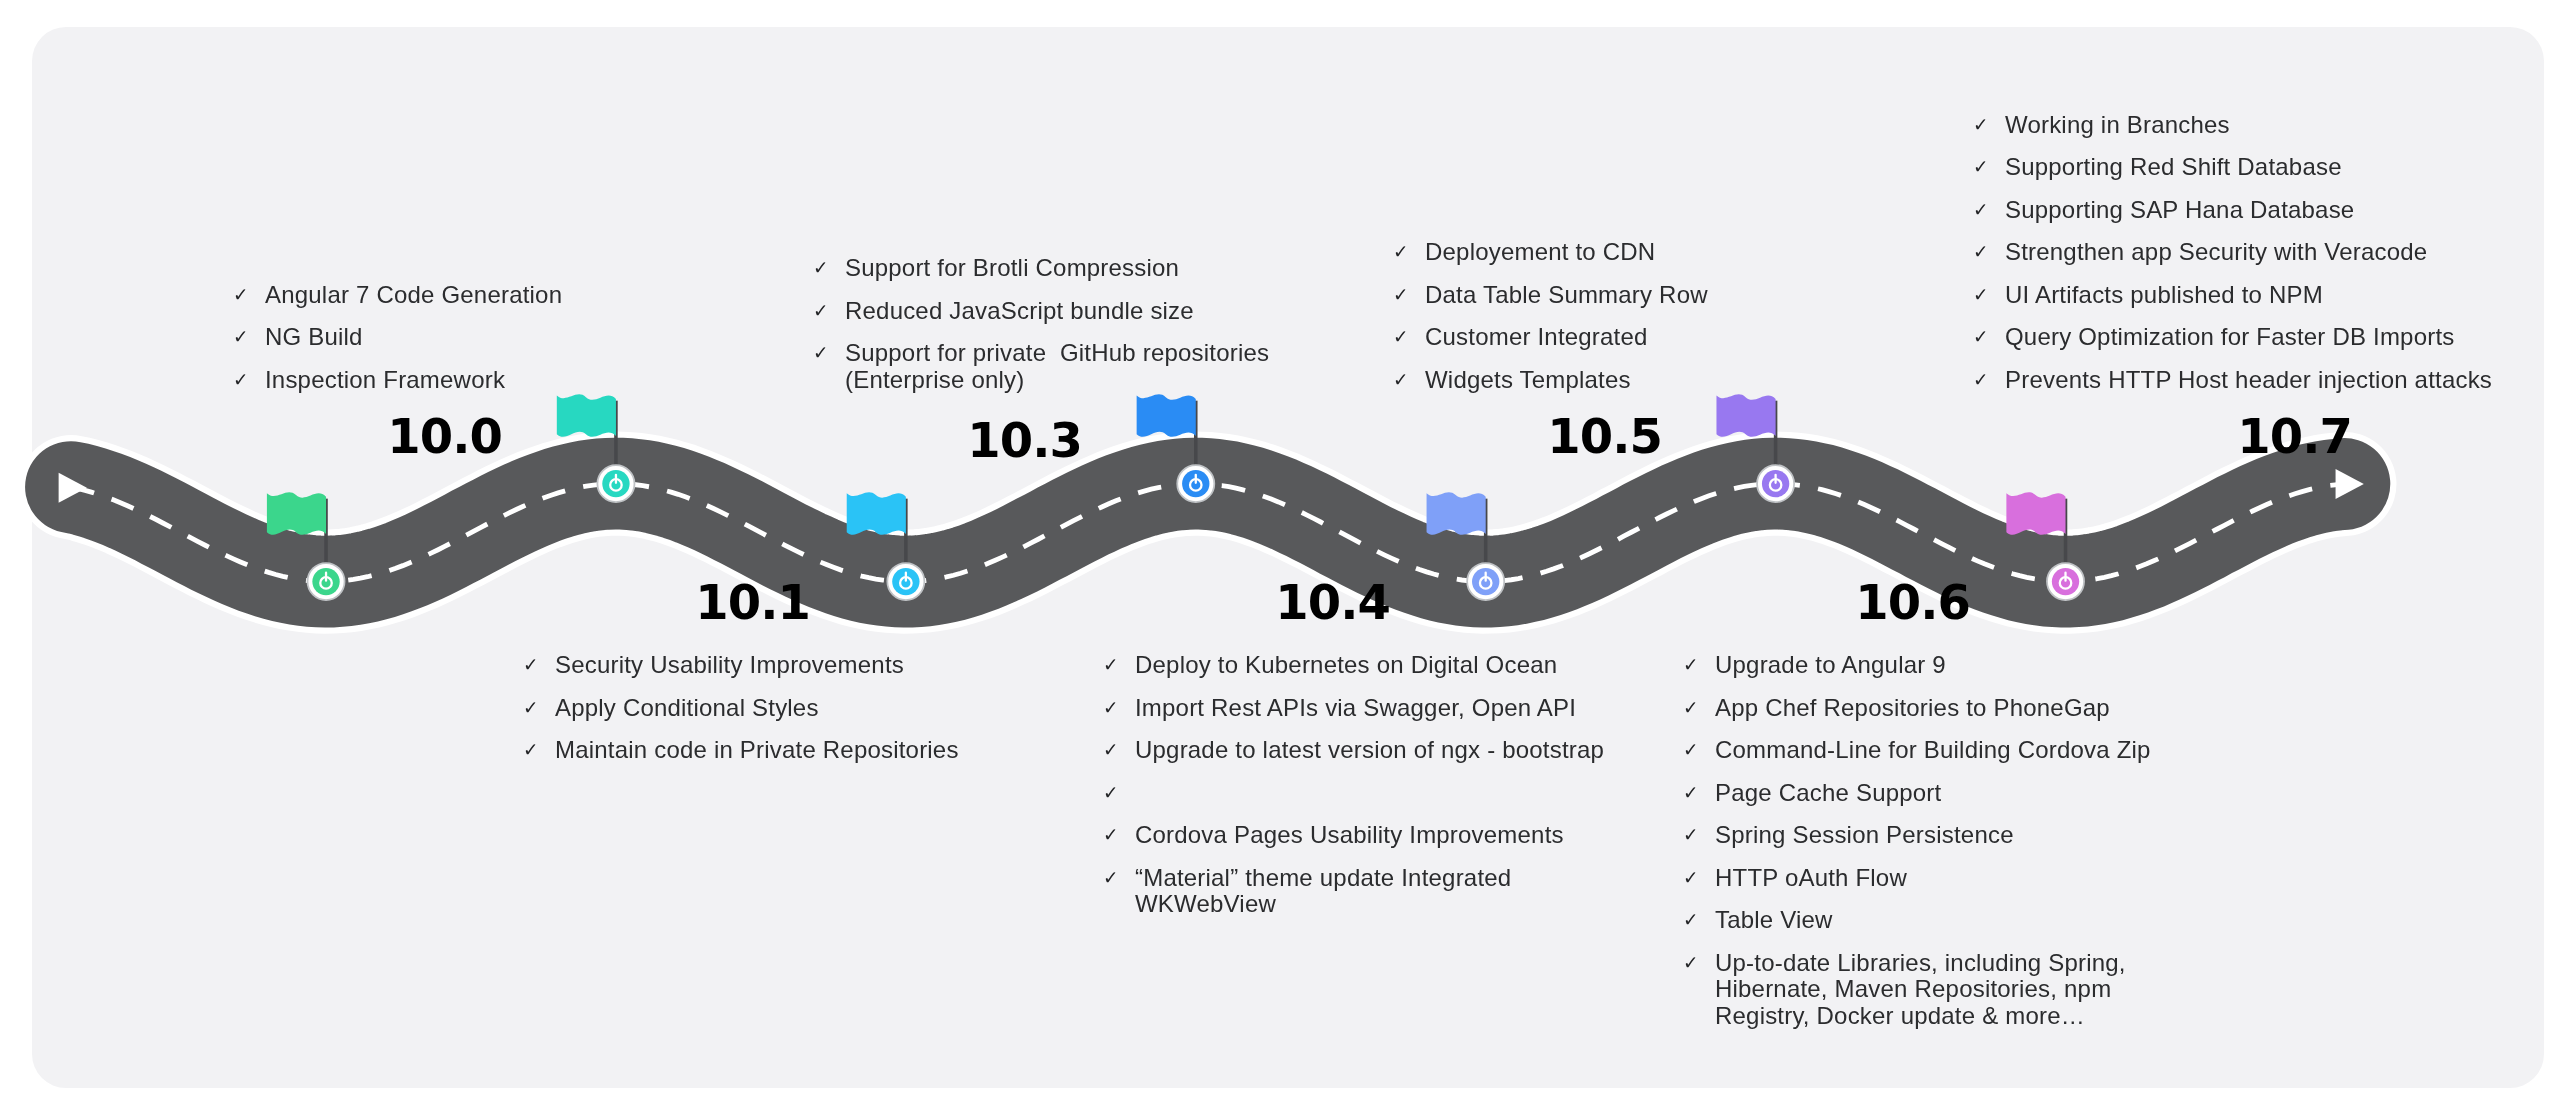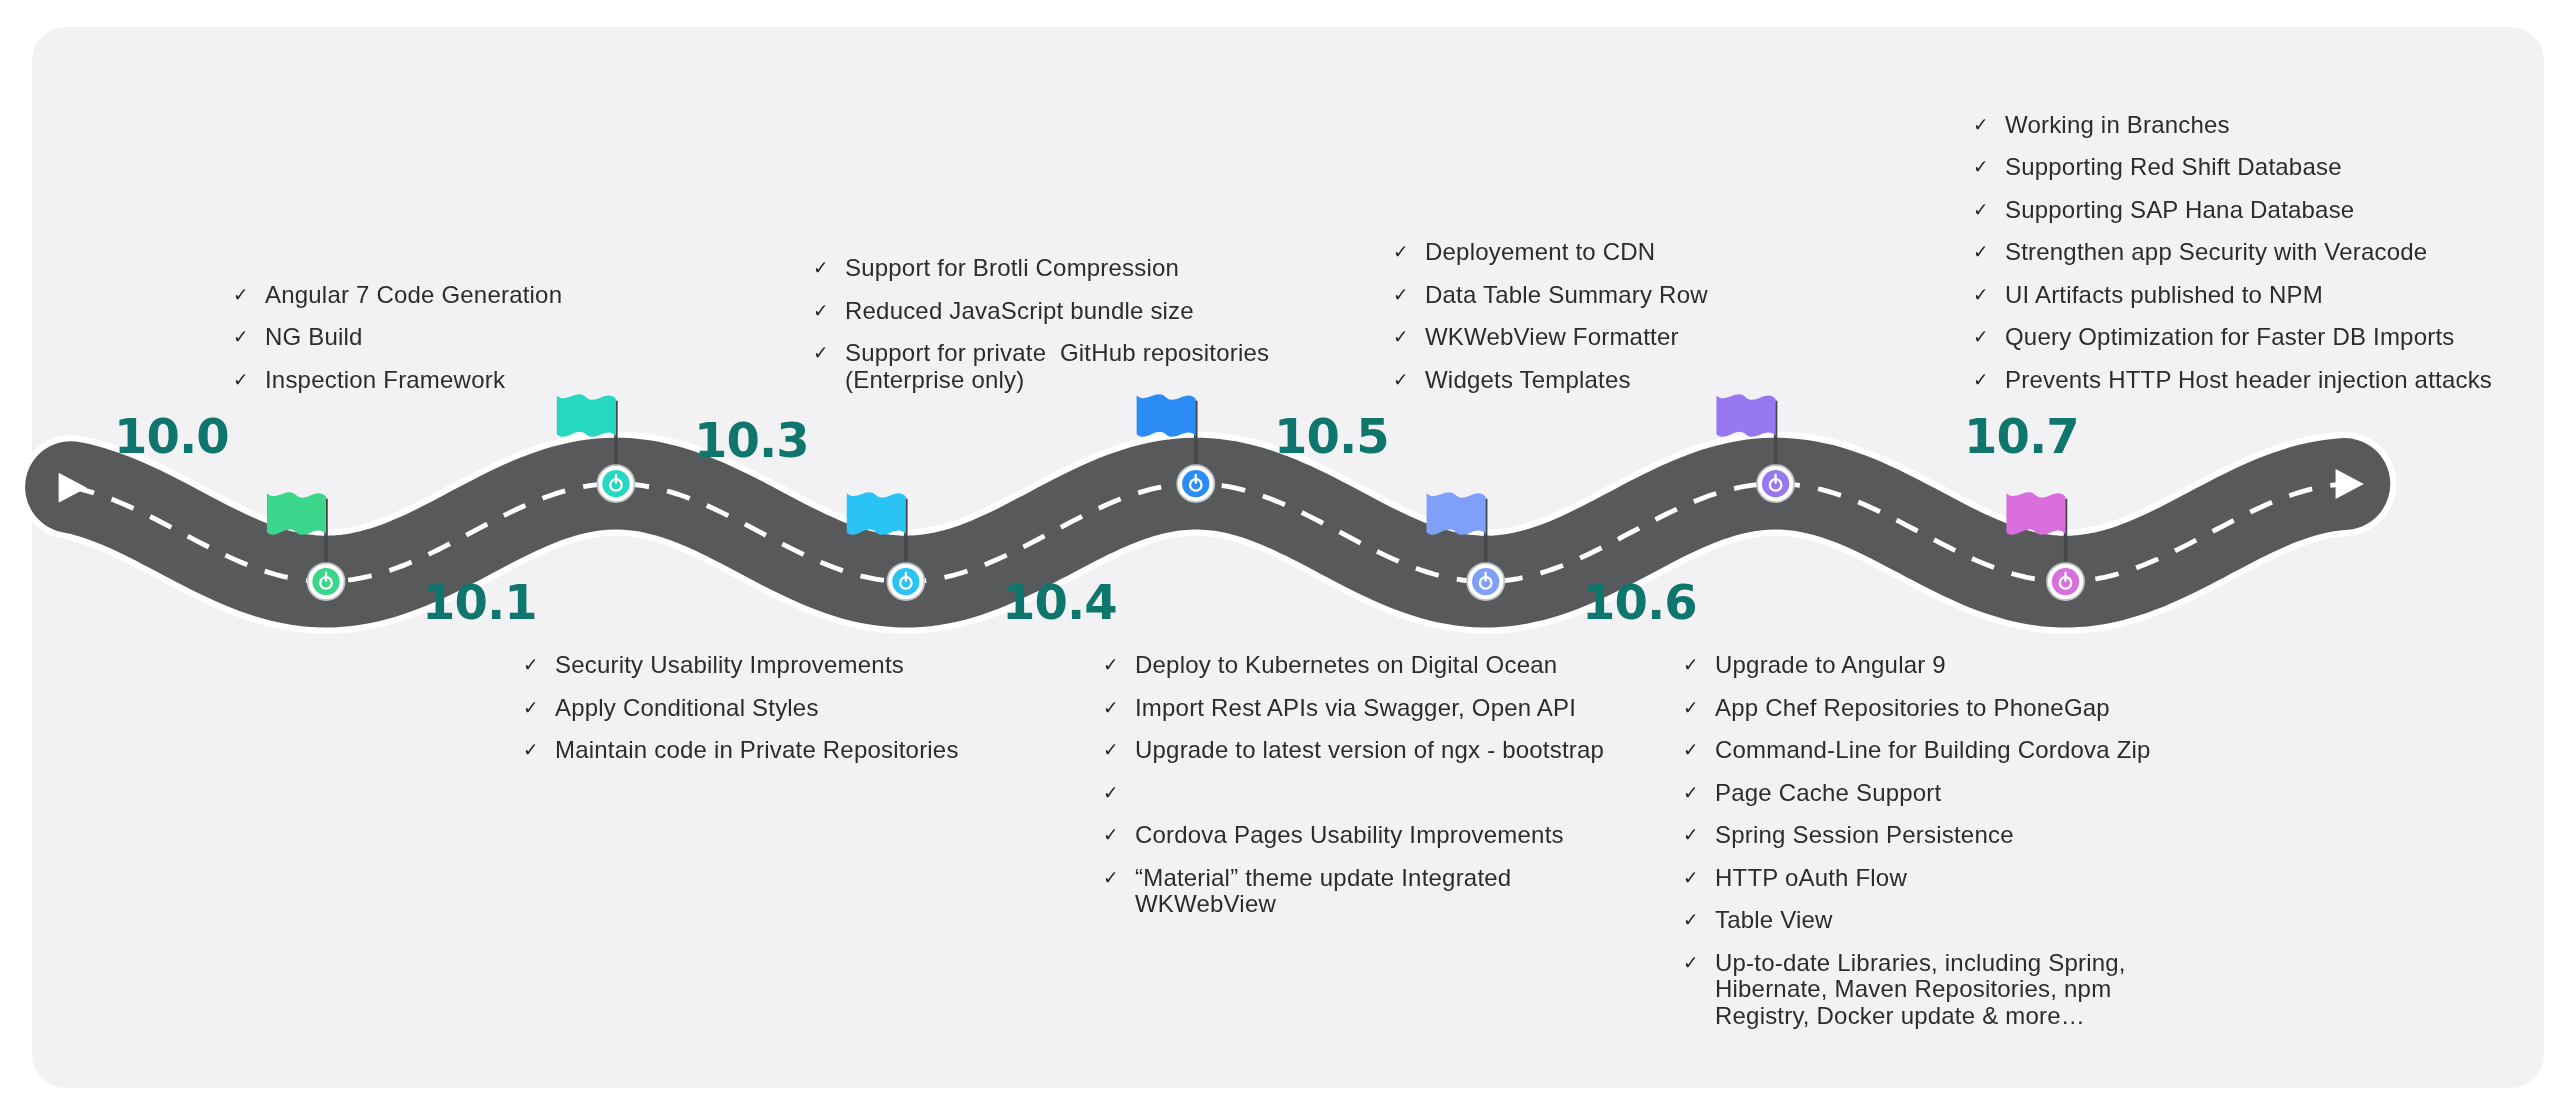--- a/index.html
+++ b/index.html
@@ -34,26 +34,26 @@
   .ftext {
     font-size: 24px;
     line-height: 26.5px;
     color: #2b2c2e;
     letter-spacing: 0.2px;
     white-space: pre-wrap;
   }
   .version {
     position: absolute;
     width: 388px;
-    text-align: left;
+    text-align: right;
     font-family: "DejaVu Sans", sans-serif;
     font-weight: 700;
     font-size: 48px;
     letter-spacing: -0.9px;
-    color: #0f766e;
+    color: #000000;
   }
 </style>
 </head>
 <body>
 
 <div id="page">
   <div id="panel"></div>
   <svg id="road-svg" width="2576" height="1112" viewBox="0 0 2918 1260">
       <path d="M80 551.9 L88 553.6 L96 555.6 L104 557.9 L112 560.5 L120 563.3 L128 566.3 L136 569.6 L144 573.0 L152 576.7 L160 580.5 L168 584.4 L176 588.4 L184 592.6 L192 596.7 L200 601.0 L208 605.2 L216 609.5 L224 613.7 L232 617.8 L240 621.9 L248 625.8 L256 629.6 L264 633.3 L272 636.8 L280 640.1 L288 643.2 L296 646.0 L304 648.6 L312 651.0 L320 653.0 L328 654.8 L336 656.3 L344 657.4 L352 658.3 L360 658.8 L368 659.0 L376 658.9 L384 658.4 L392 657.7 L400 656.6 L408 655.2 L416 653.5 L424 651.5 L432 649.2 L440 646.7 L448 643.9 L456 640.9 L464 637.6 L472 634.2 L480 630.6 L488 626.8 L496 622.9 L504 618.8 L512 614.7 L520 610.5 L528 606.3 L536 602.0 L544 597.8 L552 593.6 L560 589.5 L568 585.4 L576 581.4 L584 577.6 L592 573.9 L600 570.4 L608 567.1 L616 564.0 L624 561.2 L632 558.5 L640 556.2 L648 554.1 L656 552.3 L664 550.8 L672 549.6 L680 548.8 L688 548.2 L696 548.0 L704 548.1 L712 548.5 L720 549.3 L728 550.3 L736 551.7 L744 553.4 L752 555.4 L760 557.6 L768 560.1 L776 562.9 L784 565.9 L792 569.2 L800 572.6 L808 576.2 L816 580.0 L824 583.9 L832 587.9 L840 592.0 L848 596.2 L856 600.4 L864 604.7 L872 608.9 L880 613.1 L888 617.3 L896 621.4 L904 625.3 L912 629.2 L920 632.8 L928 636.4 L936 639.7 L944 642.8 L952 645.7 L960 648.3 L968 650.7 L976 652.8 L984 654.6 L992 656.1 L1000 657.3 L1008 658.2 L1016 658.7 L1024 659.0 L1032 658.9 L1040 658.5 L1048 657.8 L1056 656.7 L1064 655.4 L1072 653.7 L1080 651.8 L1088 649.5 L1096 647.0 L1104 644.3 L1112 641.3 L1120 638.0 L1128 634.6 L1136 631.0 L1144 627.3 L1152 623.4 L1160 619.3 L1168 615.2 L1176 611.0 L1184 606.8 L1192 602.6 L1200 598.3 L1208 594.1 L1216 590.0 L1224 585.9 L1232 581.9 L1240 578.1 L1248 574.4 L1256 570.9 L1264 567.5 L1272 564.4 L1280 561.5 L1288 558.9 L1296 556.5 L1304 554.3 L1312 552.5 L1320 551.0 L1328 549.8 L1336 548.9 L1344 548.3 L1352 548.0 L1360 548.1 L1368 548.5 L1376 549.2 L1384 550.2 L1392 551.5 L1400 553.2 L1408 555.1 L1416 557.3 L1424 559.8 L1432 562.6 L1440 565.5 L1448 568.7 L1456 572.2 L1464 575.7 L1472 579.5 L1480 583.4 L1488 587.4 L1496 591.5 L1504 595.7 L1512 599.9 L1520 604.2 L1528 608.4 L1536 612.6 L1544 616.8 L1552 620.9 L1560 624.8 L1568 628.7 L1576 632.4 L1584 635.9 L1592 639.3 L1600 642.4 L1608 645.3 L1616 648.0 L1624 650.4 L1632 652.5 L1640 654.4 L1648 655.9 L1656 657.2 L1664 658.1 L1672 658.7 L1680 659.0 L1688 658.9 L1696 658.6 L1704 657.9 L1712 656.9 L1720 655.6 L1728 653.9 L1736 652.0 L1744 649.8 L1752 647.3 L1760 644.6 L1768 641.7 L1776 638.5 L1784 635.1 L1792 631.5 L1800 627.7 L1808 623.8 L1816 619.8 L1824 615.7 L1832 611.6 L1840 607.3 L1848 603.1 L1856 598.9 L1864 594.6 L1872 590.5 L1880 586.4 L1888 582.4 L1896 578.6 L1904 574.8 L1912 571.3 L1920 567.9 L1928 564.8 L1936 561.8 L1944 559.2 L1952 556.7 L1960 554.6 L1968 552.7 L1976 551.2 L1984 549.9 L1992 549.0 L2000 548.3 L2008 548.0 L2016 548.1 L2024 548.4 L2032 549.1 L2040 550.0 L2048 551.3 L2056 553.0 L2064 554.8 L2072 557.0 L2080 559.5 L2088 562.2 L2096 565.2 L2104 568.3 L2112 571.7 L2120 575.3 L2128 579.0 L2136 582.9 L2144 586.9 L2152 591.0 L2160 595.2 L2168 599.4 L2176 603.6 L2184 607.9 L2192 612.1 L2200 616.3 L2208 620.3 L2216 624.3 L2224 628.2 L2232 631.9 L2240 635.5 L2248 638.9 L2256 642.0 L2264 645.0 L2272 647.7 L2280 650.1 L2288 652.3 L2296 654.2 L2304 655.7 L2312 657.0 L2320 658.0 L2328 658.6 L2336 659.0 L2344 659.0 L2352 658.6 L2360 658.0 L2368 657.0 L2376 655.7 L2384 654.2 L2392 652.3 L2400 650.1 L2408 647.7 L2416 645.0 L2424 642.0 L2432 638.9 L2440 635.5 L2448 631.9 L2456 628.2 L2464 624.3 L2472 620.3 L2480 616.3 L2488 612.1 L2496 607.9 L2504 603.6 L2512 599.4 L2520 595.2 L2528 591.0 L2536 586.9 L2544 582.9 L2552 579.0 L2560 575.3 L2568 571.7 L2576 568.3 L2584 565.2 L2592 562.2 L2600 559.5 L2608 557.0 L2616 554.8 L2624 553.0 L2632 551.3 L2640 550.0 L2648 549.1 L2656 548.4" fill="none" stroke="#ffffff" stroke-width="118" stroke-linecap="round"></path>
       <path d="M80 551.9 L88 553.6 L96 555.6 L104 557.9 L112 560.5 L120 563.3 L128 566.3 L136 569.6 L144 573.0 L152 576.7 L160 580.5 L168 584.4 L176 588.4 L184 592.6 L192 596.7 L200 601.0 L208 605.2 L216 609.5 L224 613.7 L232 617.8 L240 621.9 L248 625.8 L256 629.6 L264 633.3 L272 636.8 L280 640.1 L288 643.2 L296 646.0 L304 648.6 L312 651.0 L320 653.0 L328 654.8 L336 656.3 L344 657.4 L352 658.3 L360 658.8 L368 659.0 L376 658.9 L384 658.4 L392 657.7 L400 656.6 L408 655.2 L416 653.5 L424 651.5 L432 649.2 L440 646.7 L448 643.9 L456 640.9 L464 637.6 L472 634.2 L480 630.6 L488 626.8 L496 622.9 L504 618.8 L512 614.7 L520 610.5 L528 606.3 L536 602.0 L544 597.8 L552 593.6 L560 589.5 L568 585.4 L576 581.4 L584 577.6 L592 573.9 L600 570.4 L608 567.1 L616 564.0 L624 561.2 L632 558.5 L640 556.2 L648 554.1 L656 552.3 L664 550.8 L672 549.6 L680 548.8 L688 548.2 L696 548.0 L704 548.1 L712 548.5 L720 549.3 L728 550.3 L736 551.7 L744 553.4 L752 555.4 L760 557.6 L768 560.1 L776 562.9 L784 565.9 L792 569.2 L800 572.6 L808 576.2 L816 580.0 L824 583.9 L832 587.9 L840 592.0 L848 596.2 L856 600.4 L864 604.7 L872 608.9 L880 613.1 L888 617.3 L896 621.4 L904 625.3 L912 629.2 L920 632.8 L928 636.4 L936 639.7 L944 642.8 L952 645.7 L960 648.3 L968 650.7 L976 652.8 L984 654.6 L992 656.1 L1000 657.3 L1008 658.2 L1016 658.7 L1024 659.0 L1032 658.9 L1040 658.5 L1048 657.8 L1056 656.7 L1064 655.4 L1072 653.7 L1080 651.8 L1088 649.5 L1096 647.0 L1104 644.3 L1112 641.3 L1120 638.0 L1128 634.6 L1136 631.0 L1144 627.3 L1152 623.4 L1160 619.3 L1168 615.2 L1176 611.0 L1184 606.8 L1192 602.6 L1200 598.3 L1208 594.1 L1216 590.0 L1224 585.9 L1232 581.9 L1240 578.1 L1248 574.4 L1256 570.9 L1264 567.5 L1272 564.4 L1280 561.5 L1288 558.9 L1296 556.5 L1304 554.3 L1312 552.5 L1320 551.0 L1328 549.8 L1336 548.9 L1344 548.3 L1352 548.0 L1360 548.1 L1368 548.5 L1376 549.2 L1384 550.2 L1392 551.5 L1400 553.2 L1408 555.1 L1416 557.3 L1424 559.8 L1432 562.6 L1440 565.5 L1448 568.7 L1456 572.2 L1464 575.7 L1472 579.5 L1480 583.4 L1488 587.4 L1496 591.5 L1504 595.7 L1512 599.9 L1520 604.2 L1528 608.4 L1536 612.6 L1544 616.8 L1552 620.9 L1560 624.8 L1568 628.7 L1576 632.4 L1584 635.9 L1592 639.3 L1600 642.4 L1608 645.3 L1616 648.0 L1624 650.4 L1632 652.5 L1640 654.4 L1648 655.9 L1656 657.2 L1664 658.1 L1672 658.7 L1680 659.0 L1688 658.9 L1696 658.6 L1704 657.9 L1712 656.9 L1720 655.6 L1728 653.9 L1736 652.0 L1744 649.8 L1752 647.3 L1760 644.6 L1768 641.7 L1776 638.5 L1784 635.1 L1792 631.5 L1800 627.7 L1808 623.8 L1816 619.8 L1824 615.7 L1832 611.6 L1840 607.3 L1848 603.1 L1856 598.9 L1864 594.6 L1872 590.5 L1880 586.4 L1888 582.4 L1896 578.6 L1904 574.8 L1912 571.3 L1920 567.9 L1928 564.8 L1936 561.8 L1944 559.2 L1952 556.7 L1960 554.6 L1968 552.7 L1976 551.2 L1984 549.9 L1992 549.0 L2000 548.3 L2008 548.0 L2016 548.1 L2024 548.4 L2032 549.1 L2040 550.0 L2048 551.3 L2056 553.0 L2064 554.8 L2072 557.0 L2080 559.5 L2088 562.2 L2096 565.2 L2104 568.3 L2112 571.7 L2120 575.3 L2128 579.0 L2136 582.9 L2144 586.9 L2152 591.0 L2160 595.2 L2168 599.4 L2176 603.6 L2184 607.9 L2192 612.1 L2200 616.3 L2208 620.3 L2216 624.3 L2224 628.2 L2232 631.9 L2240 635.5 L2248 638.9 L2256 642.0 L2264 645.0 L2272 647.7 L2280 650.1 L2288 652.3 L2296 654.2 L2304 655.7 L2312 657.0 L2320 658.0 L2328 658.6 L2336 659.0 L2344 659.0 L2352 658.6 L2360 658.0 L2368 657.0 L2376 655.7 L2384 654.2 L2392 652.3 L2400 650.1 L2408 647.7 L2416 645.0 L2424 642.0 L2432 638.9 L2440 635.5 L2448 631.9 L2456 628.2 L2464 624.3 L2472 620.3 L2480 616.3 L2488 612.1 L2496 607.9 L2504 603.6 L2512 599.4 L2520 595.2 L2528 591.0 L2536 586.9 L2544 582.9 L2552 579.0 L2560 575.3 L2568 571.7 L2576 568.3 L2584 565.2 L2592 562.2 L2600 559.5 L2608 557.0 L2616 554.8 L2624 553.0 L2632 551.3 L2640 550.0 L2648 549.1 L2656 548.4" fill="none" stroke="#58595b" stroke-width="104" stroke-linecap="round"></path>
@@ -195,21 +195,21 @@
         <div class="feature-item">
     <span class="check">✓</span>
     <span class="ftext">Deployement to CDN</span>
   </div>
         <div class="feature-item">
     <span class="check">✓</span>
     <span class="ftext">Data Table Summary Row</span>
   </div>
         <div class="feature-item">
     <span class="check">✓</span>
-    <span class="ftext">WKWebView Formatter</span>
+    <span class="ftext">Customer Integrated</span>
   </div>
         <div class="feature-item">
     <span class="check">✓</span>
     <span class="ftext">Widgets Templates</span>
   </div>
       </div>
       <div class="version" style="left: 1274px; top: 408px;">10.5</div>
       <div class="features" style="left: 1683px; top: 652px;">
         <div class="feature-item">
     <span class="check">✓</span>

